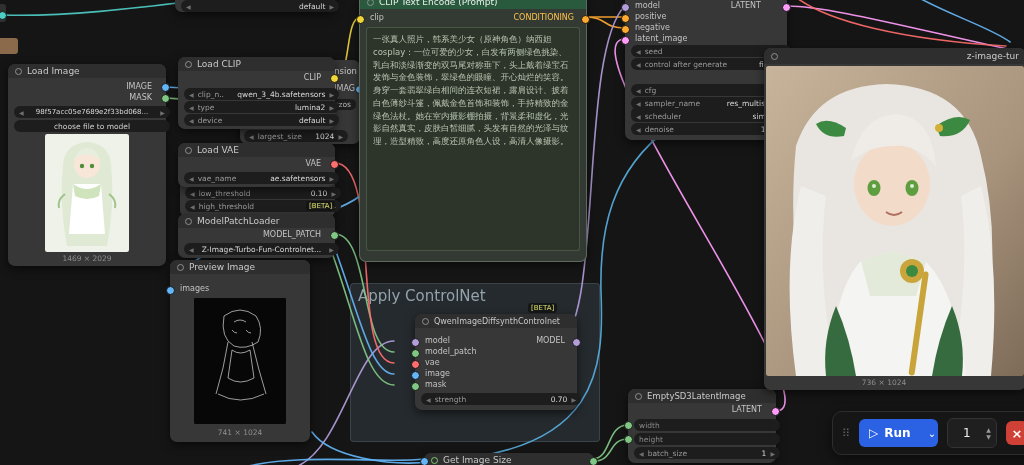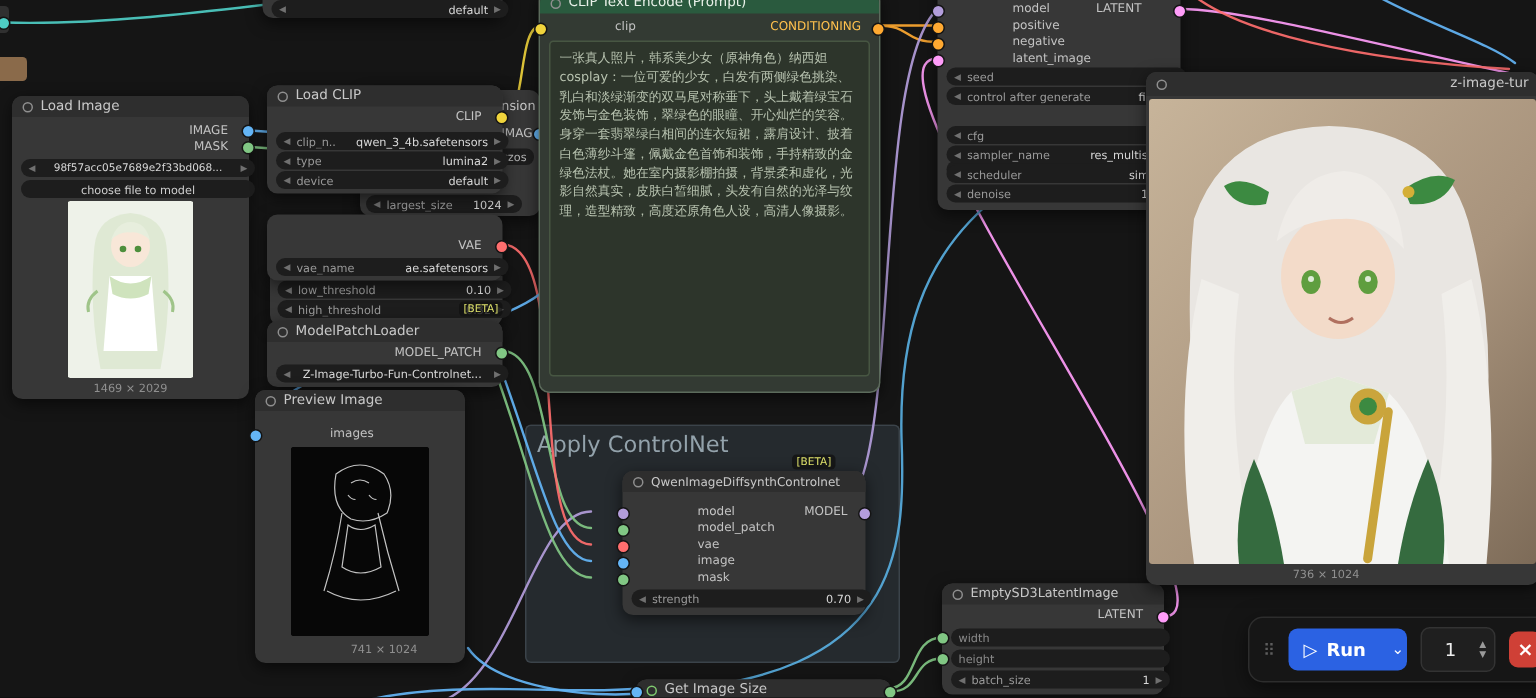--- a/index.html
+++ b/index.html
@@ -5,21 +5,21 @@
   html,body{margin:0;padding:0;background:#0d0d0d;}
   .stage{position:relative;width:1024px;height:465px;overflow:hidden;background:#151515;
          font-family:"DejaVu Sans",sans-serif;-webkit-font-smoothing:antialiased;}
   
   .node{position:absolute;background:#373737;border-radius:7px;box-shadow:0 3px 10px rgba(0,0,0,.55);z-index:4;}
   .node.partial{z-index:3;}
   .nhead{display:flex;align-items:center;gap:5px;height:14px;padding:0 7px;background:#2e2e2e;
          border-radius:7px 7px 0 0;color:#c9c9c9;font-size:9px;white-space:nowrap;overflow:hidden;}
   .nhead.green{background:#2a5a3e;color:#e9f1e9;}
   .collapse{width:5px;height:5px;border:1px solid #8f8f8f;border-radius:50%;flex:none;}
-  .slot-label{position:absolute;font-size:8px;color:#c3c3c3;white-space:nowrap;margin-left:40px;}
+  .slot-label{position:absolute;font-size:8px;color:#c3c3c3;white-space:nowrap;}
   .port{position:absolute;width:7px;height:7px;border-radius:50%;border:1.5px solid #141414;z-index:6;}
   .pl{left:-4px;} .pr{right:-4px;}
   .c-model{background:#b39ddb}.c-clip{background:#f0d43c}.c-vae{background:#ff6e6e}
   .c-cond{background:#ffa931}.c-latent{background:#ff9cf9}.c-image{background:#64b5f6}
   .c-mask{background:#81c784}.c-int{background:#81c784}.c-cyan{background:#4ecdc4}
   .widget{position:absolute;height:12px;background:#1d1d1d;border-radius:6px;display:flex;align-items:center;
           padding:0 5px;gap:4px;font-size:7.5px;color:#aaa;white-space:nowrap;overflow:hidden;}
   .widget .arr{font-size:6px;color:#707070;flex:none;}
   .widget .lab{color:#9a9a9a;overflow:hidden;text-overflow:ellipsis;}
   .widget .val{margin-left:auto;color:#d8d8d8;}
@@ -186,20 +186,24 @@
     </div>
     <div class="widget" style="left:6px;top:57px;width:145px;">
       <span class="arr">◀</span>
       <span class="lab">device</span>
       <span class="val">default</span>
       <span class="arr">▶</span>
     </div>
   </div>
 
   <div class="node" style="left:178px;top:143px;width:157px;height:44px;">
+    <div class="nhead">
+      <span class="collapse"></span>
+      <span>Load VAE</span>
+    </div>
     <span class="slot-label" style="right:14px;top:16px;">VAE</span>
     <span class="port c-vae pr" style="top:17px;"></span>
     <div class="widget" style="left:6px;top:29px;width:145px;">
       <span class="arr">◀</span>
       <span class="lab">vae_name</span>
       <span class="val">ae.safetensors</span>
       <span class="arr">▶</span>
     </div>
   </div>
 
@@ -229,21 +233,21 @@
         <rect width="92" height="126" fill="#070707"></rect>
         <g stroke="#d8d8d8" stroke-width="0.8" fill="none" opacity="0.9">
           <path d="M30,18 Q46,6 62,18 Q70,30 64,44 Q52,52 40,48 Q26,40 30,18Z"></path>
           <path d="M34,44 Q30,70 22,96 M58,44 Q64,70 72,96"></path>
           <path d="M38,52 Q46,58 56,52 L60,80 Q46,88 34,80Z"></path>
           <path d="M24,96 Q46,108 70,96"></path>
           <path d="M40,24 q6,-4 12,0 M38,32 q2,3 5,3 M52,32 q2,3 5,3"></path>
         </g>
       </svg>
     </div>
-    <div class="caption" style="left:16px;top:168px;width:140px;">741 × 1024</div>
+    <div class="caption" style="left:0;top:168px;width:140px;">741 × 1024</div>
   </div>
 
   <div class="node clipnode" style="left:359px;top:-6px;width:226px;height:266px;">
     <div class="nhead green">
       <span class="collapse"></span>
       <span>CLIP Text Encode (Prompt)</span>
     </div>
     <span class="port c-clip pl" style="top:20px;"></span>
     <span class="slot-label" style="left:10px;top:18px;">clip</span>
     <span class="slot-label" style="right:12px;top:18px;color:#ffc14d;">CONDITIONING</span>

